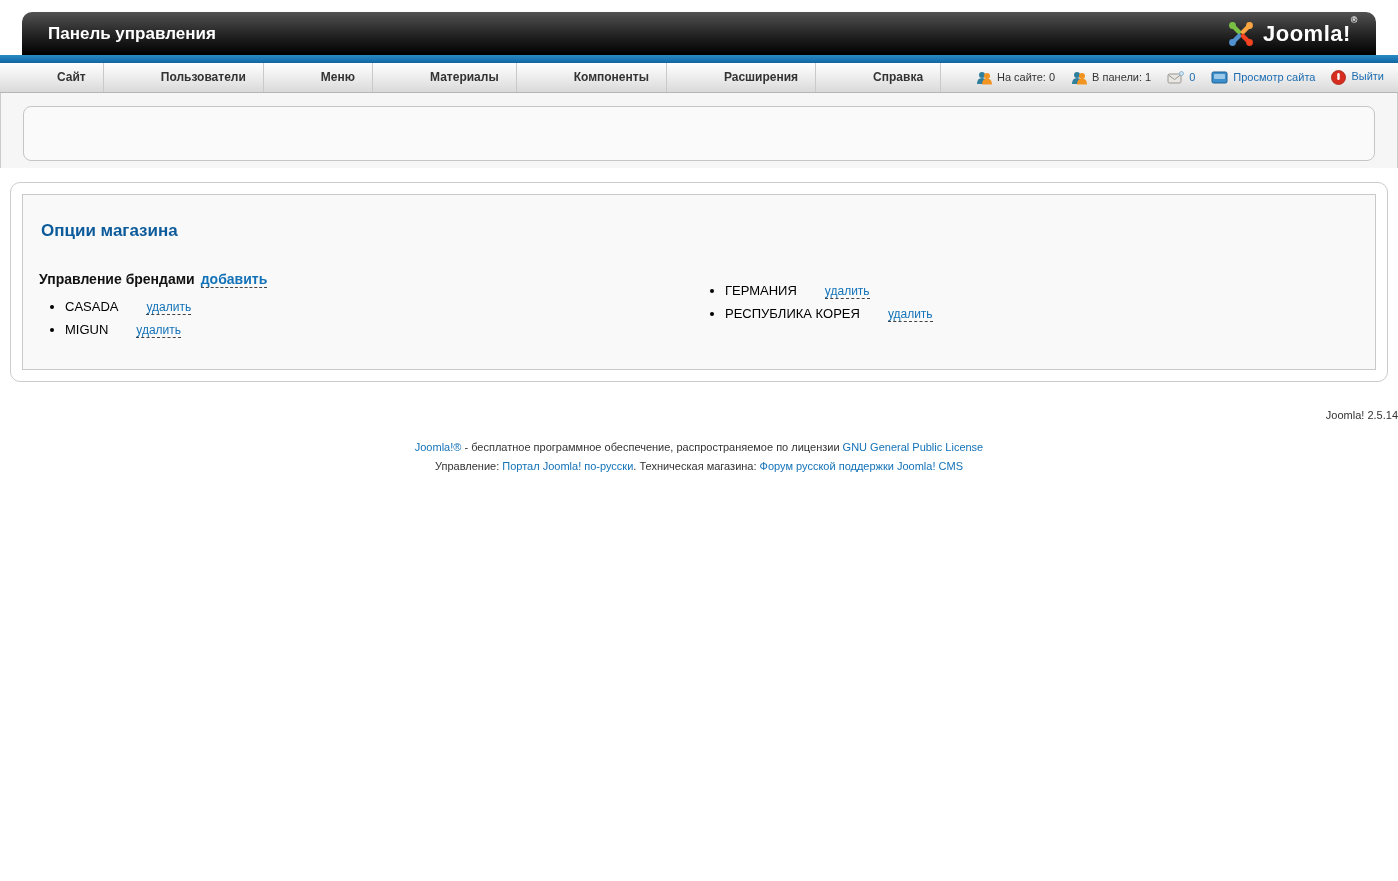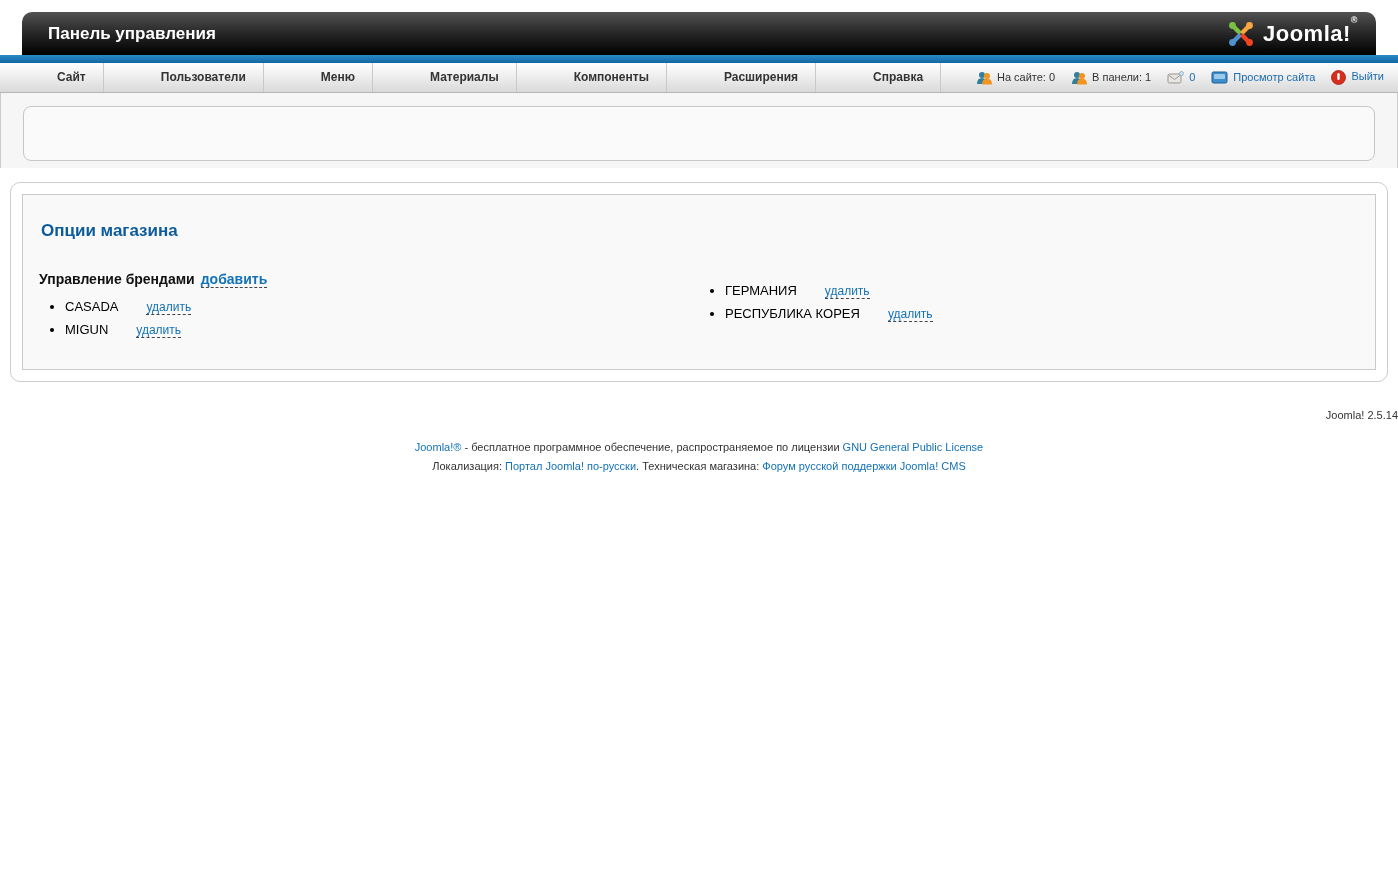--- a/index.html
+++ b/index.html
@@ -176,14 +176,14 @@
         </ul>
       </div>
 
     </div>
   </div>
 </div>
 
 <div class="footer-version">Joomla! 2.5.14</div>
 <div class="footer-links">
   <div><a class="footer-link">Joomla!®</a><span> - бесплатное программное обеспечение, распространяемое по лицензии </span><a class="footer-link">GNU General Public License</a></div>
-  <div><span>Локализация: </span><a class="footer-link">Портал Joomla! по-русски</a><span>. Техническая магазина: </span><a class="footer-link">Форум русской поддержки Joomla! CMS</a></div>
+  <div><span>Управление: </span><a class="footer-link">Портал Joomla! по-русски</a><span>. Техническая магазина: </span><a class="footer-link">Форум русской поддержки Joomla! CMS</a></div>
 </div>
 
 </body></html>

